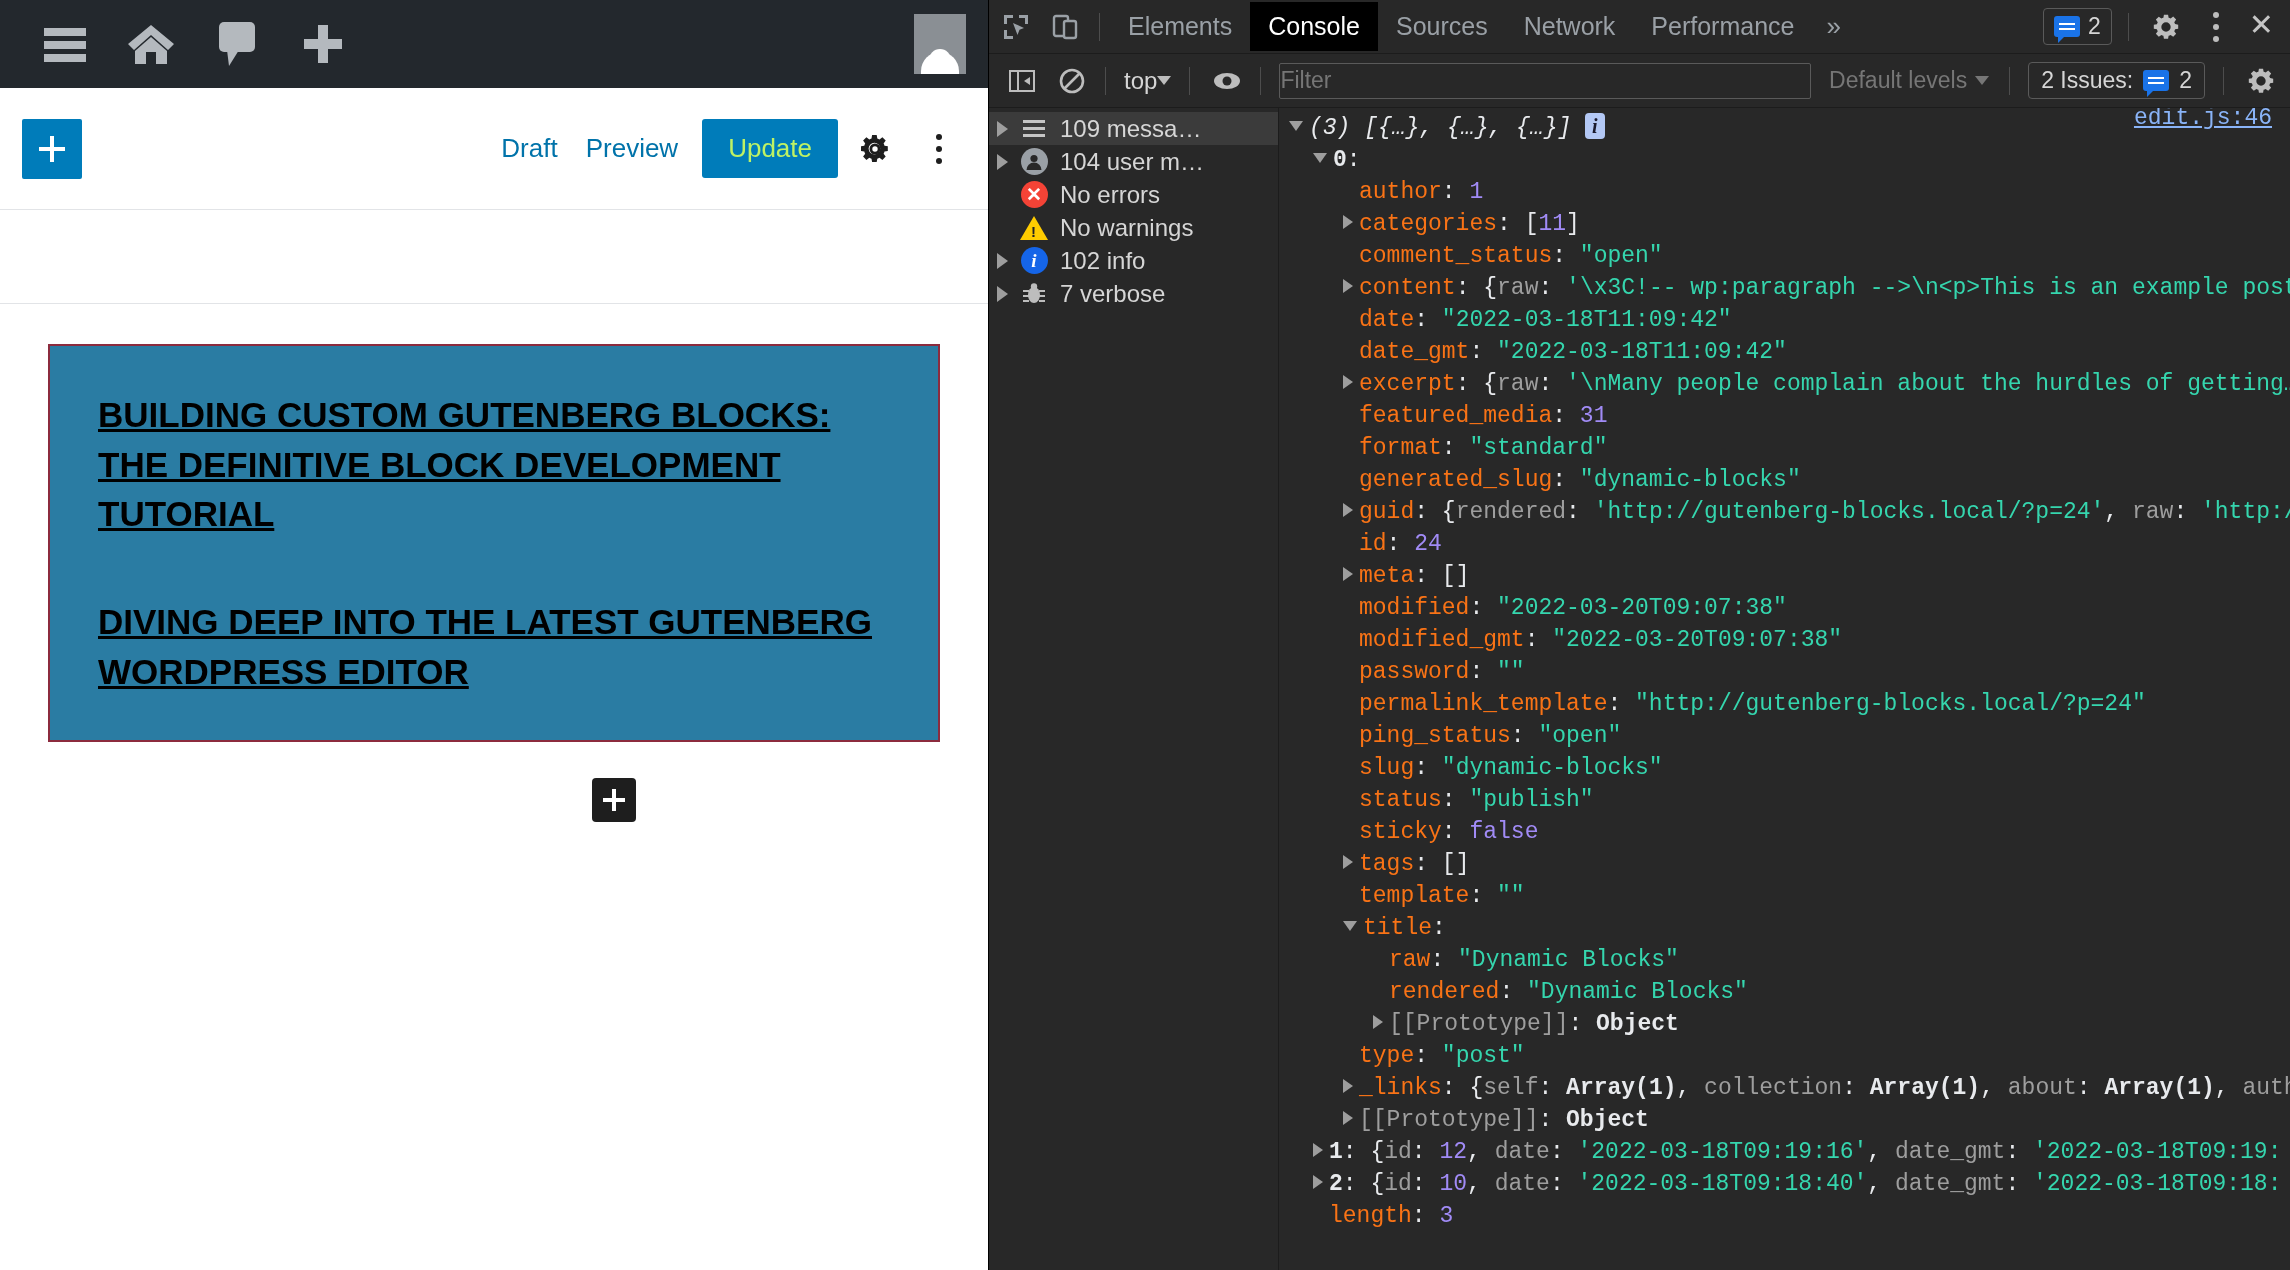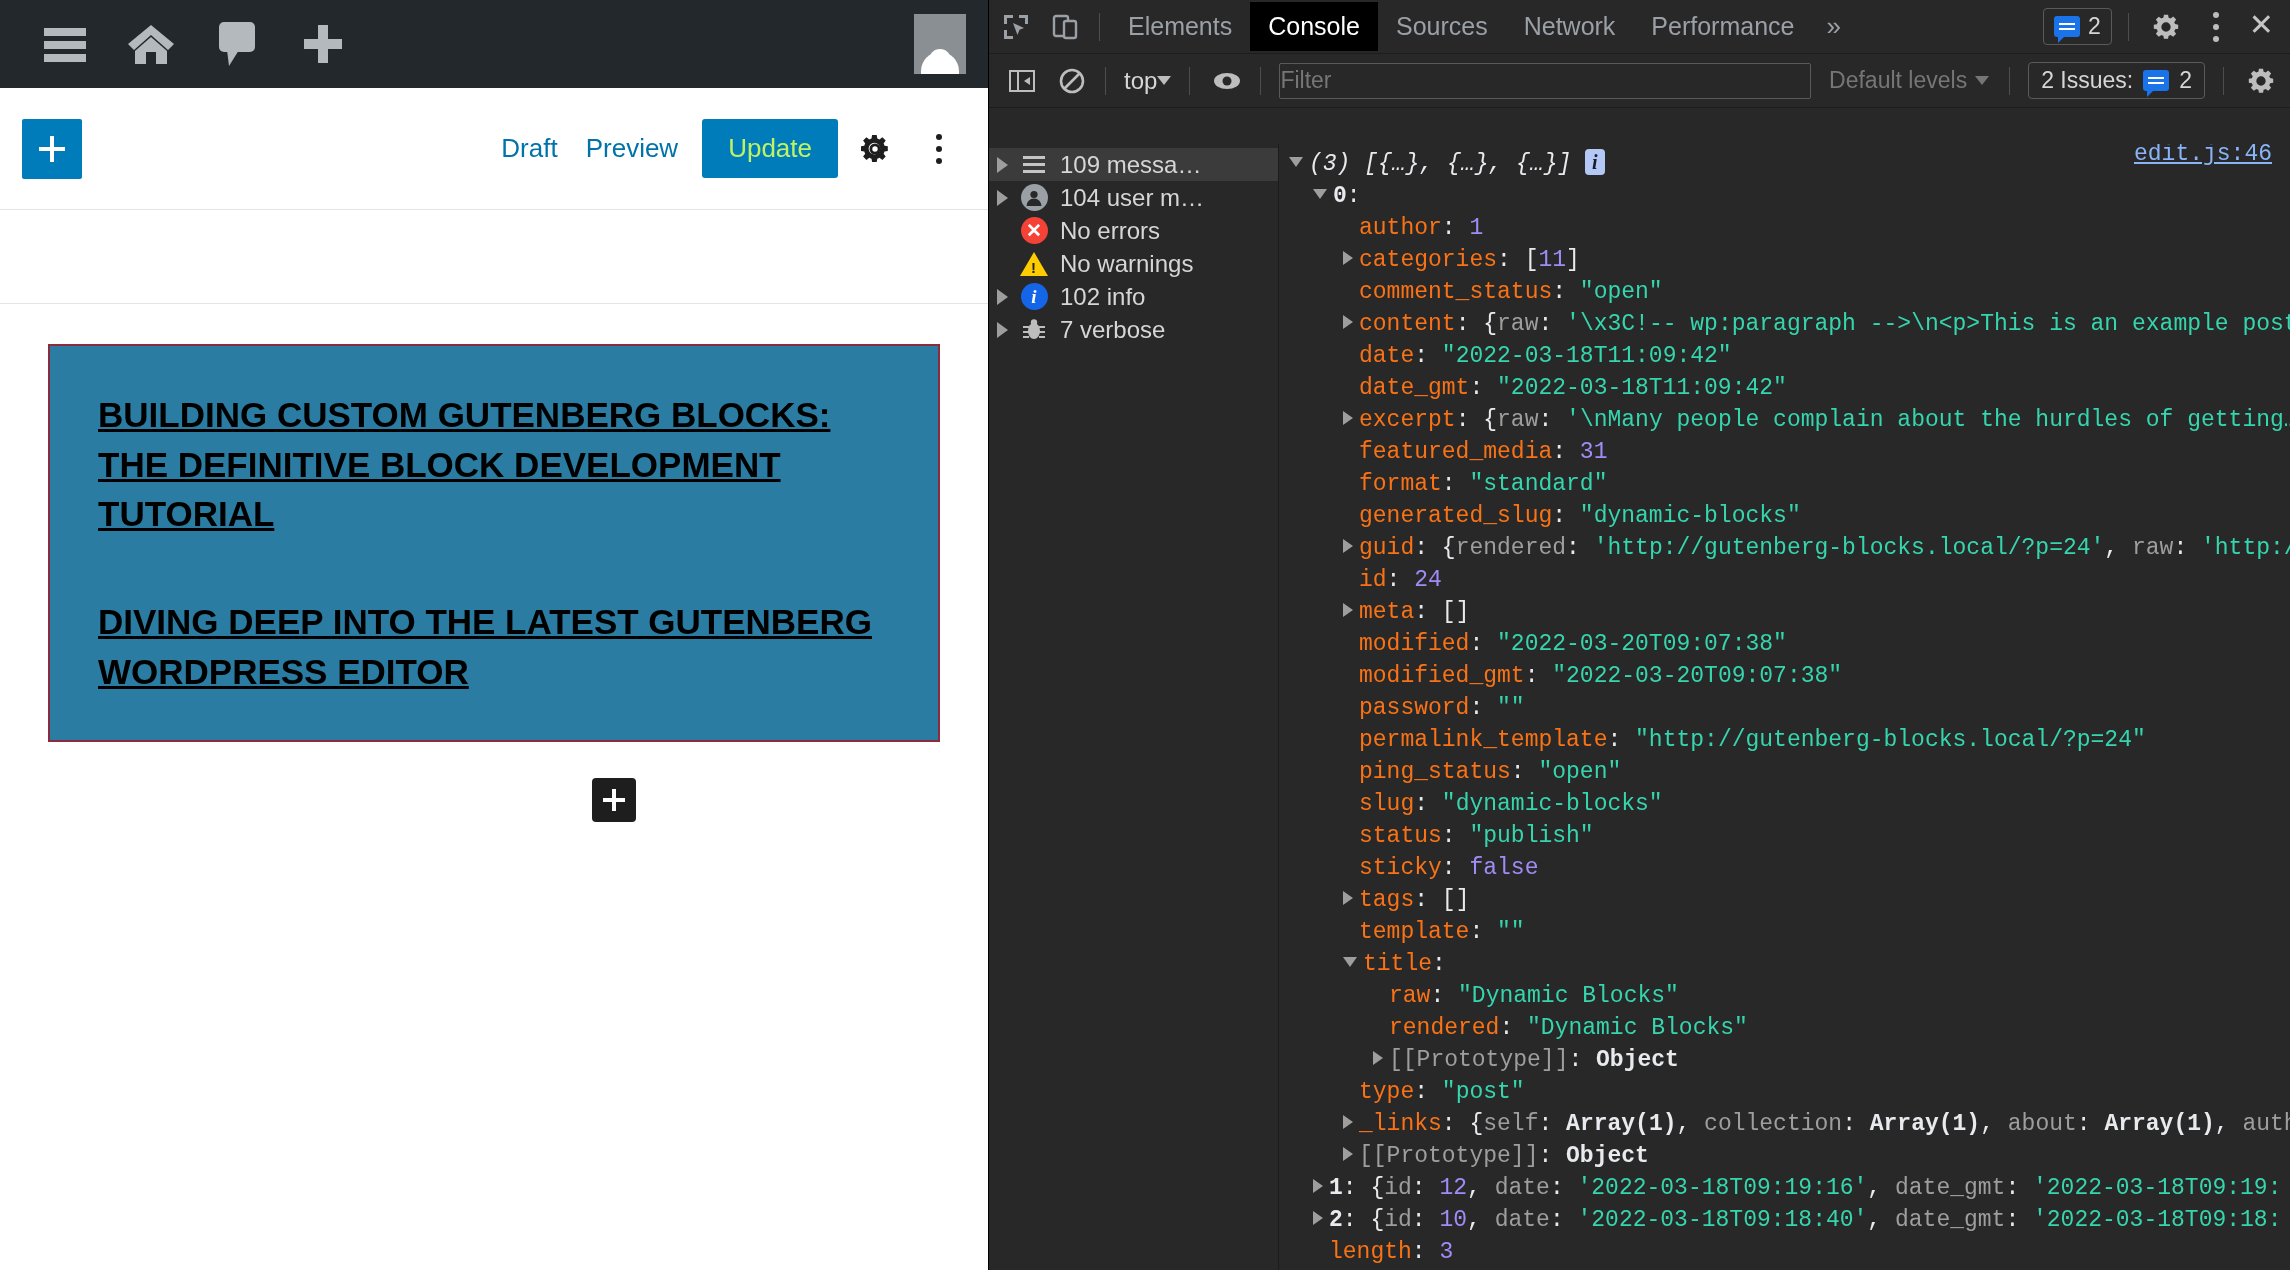--- a/index.html
+++ b/index.html
@@ -149,21 +149,21 @@
     margin: 0 8px; font-family: "Liberation Sans", sans-serif;
   }
   .filter-input::placeholder { color: #767676; }
   .levels-select { color: #767676; font-size: 23px; display:flex; align-items:center; gap:8px; cursor: pointer; padding: 0 10px; white-space: nowrap;}
   .issues-btn {
     display:flex; align-items:center; gap:10px; border:1px solid #5a5a5a; border-radius: 4px;
     padding: 4px 12px; margin: 0 8px; cursor: pointer; white-space: nowrap;
   }
   .issues-btn-label { color: #d6d6d6; font-size: 23px; }
 
-  .dt-body { flex: 1; display: flex; min-height: 0; position: relative; margin-top: 36px; }
+  .dt-body { flex: 1; display: flex; min-height: 0; position: relative; }
 
   .dt-sidebar {
     width: 290px; background: #282828; flex: 0 0 290px; padding-top: 4px;
     border-right: 1px solid #1c1c1c; overflow: hidden;
   }
   .side-row {
     height: 33px; display: flex; align-items: center; gap: 12px;
     padding-left: 8px; cursor: pointer; color: #d6d6d6; font-size: 24px;
     white-space: nowrap; overflow: hidden;
   }

